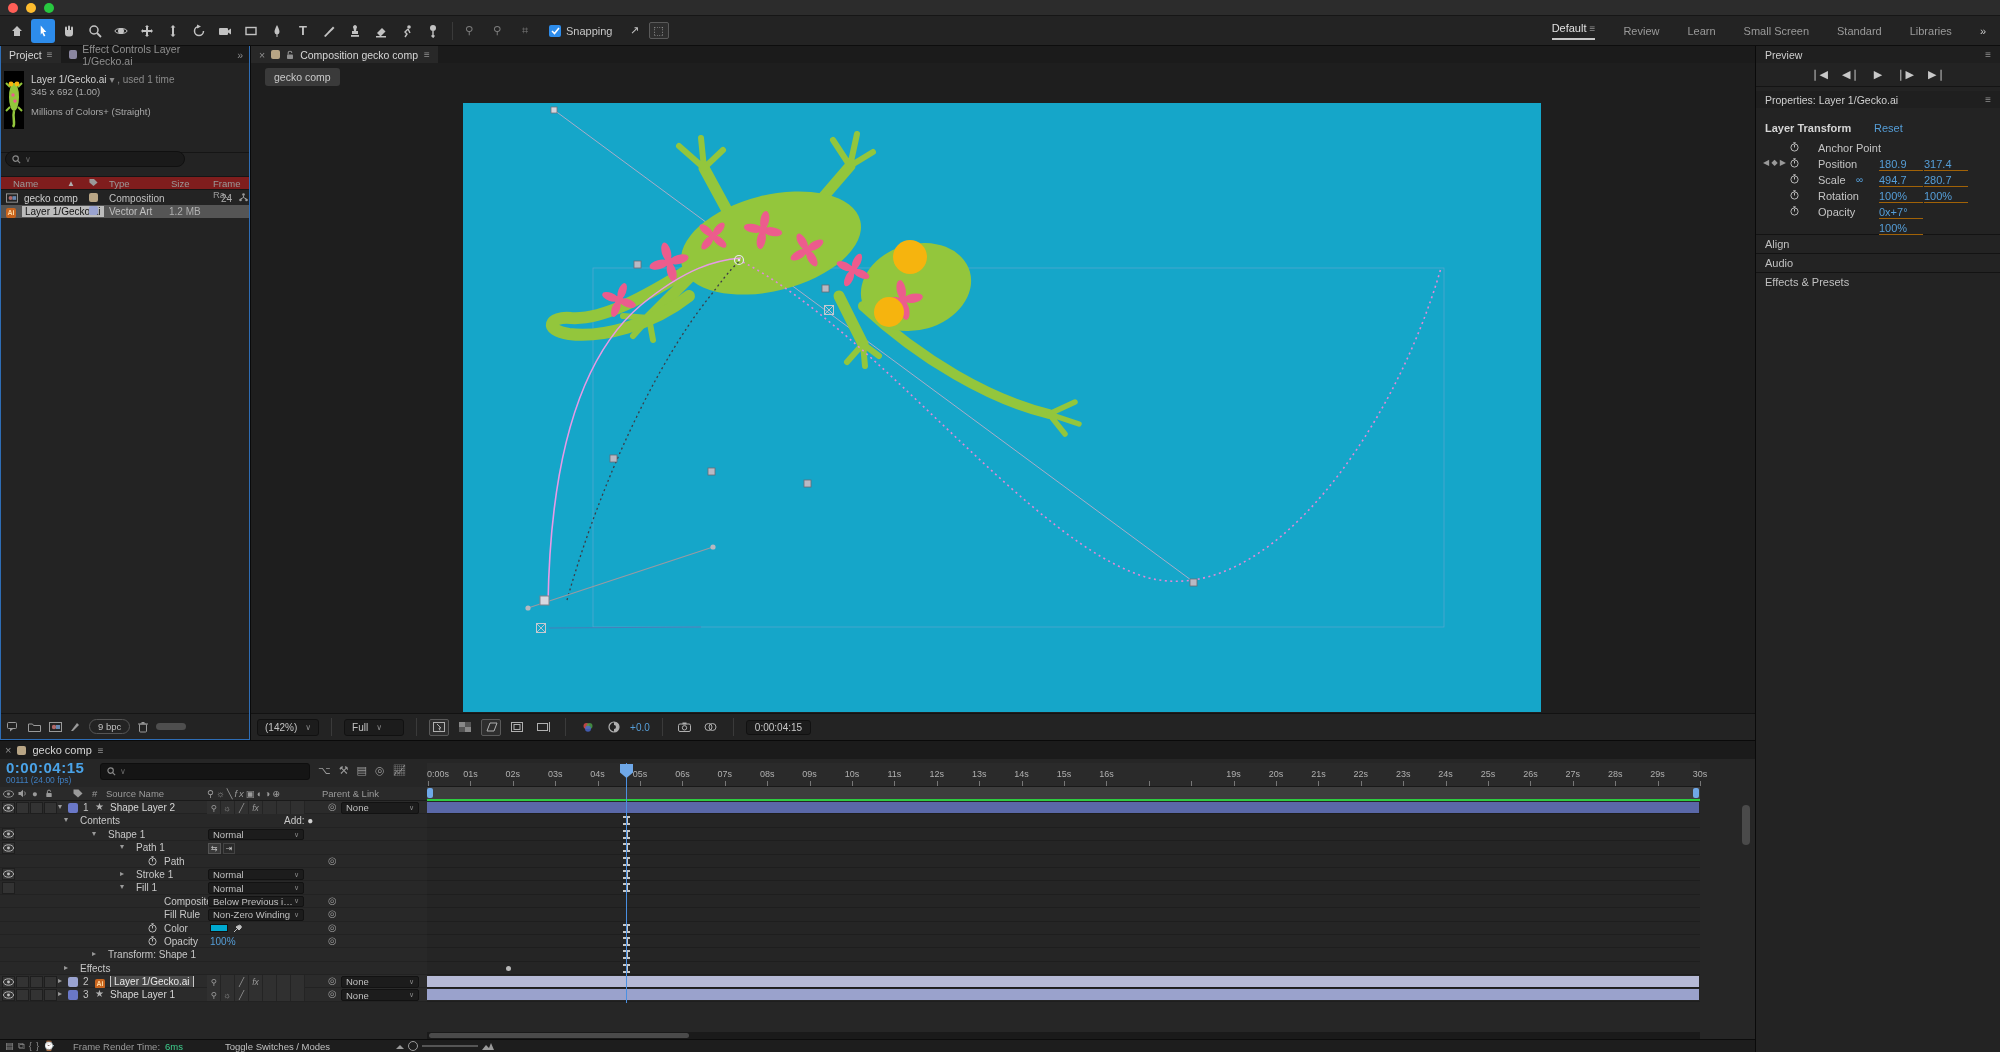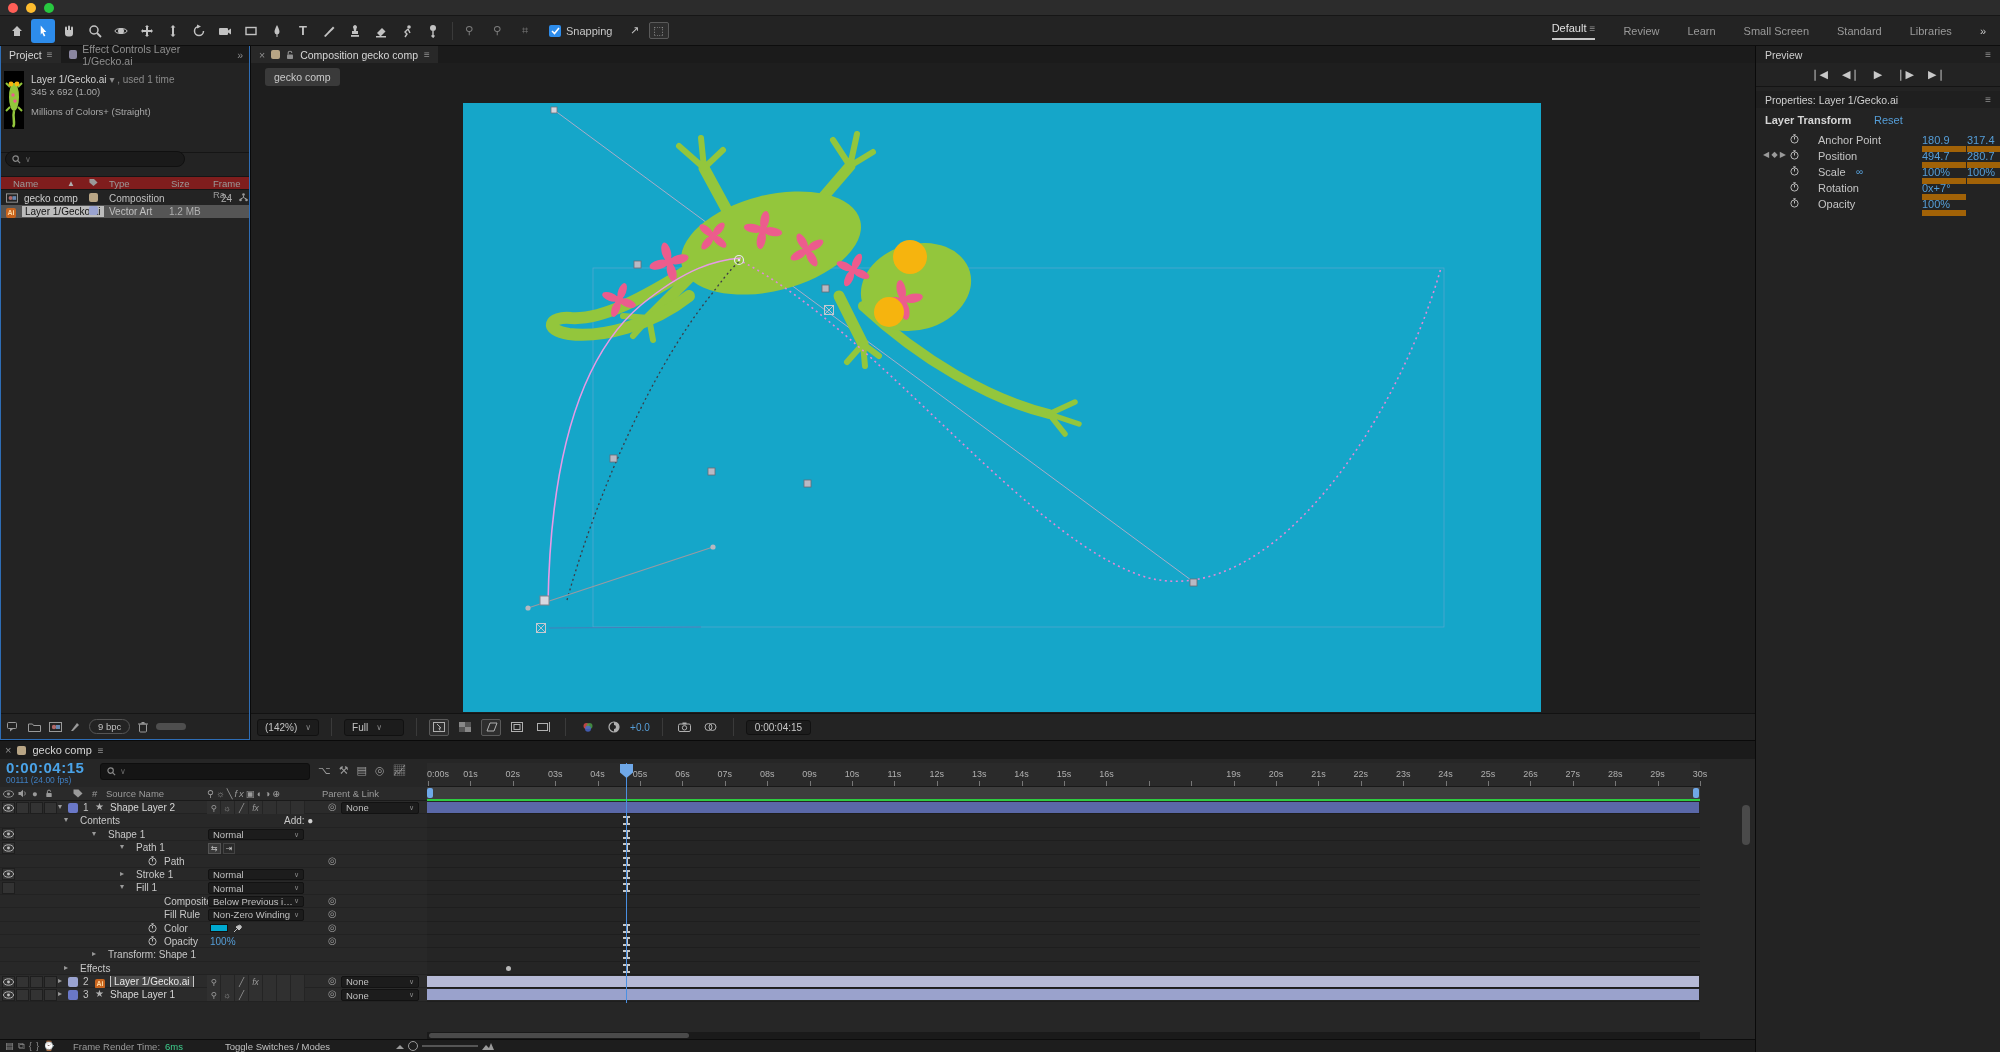--- a/index.html
+++ b/index.html
@@ -72,21 +72,21 @@
 
   
   #rightcol { position:absolute; left:1755px; top:46px; width:245px; height:1006px; background:#232323;
     border-left:1px solid #0a0a0a; }
   .rc-head { height:17px; background:#1f1f1f; display:flex; align-items:center; padding:0 9px;
     color:#d0d0d0; font-size:10.5px; justify-content:space-between; }
   #transport { height:24px; display:flex; align-items:center; justify-content:center; gap:14px;
     border-bottom:1px solid #141414; color:#c8c8c8; }
   .prop-row { position:relative; height:16px; }
   .prop-label { position:absolute; left:62px; top:2px; color:#c4c4c4; }
-  .pv { position:absolute; top:2px; width:44px; color:var(--accent); border-bottom:6px solid #a16207;margin-left:43px; }
+  .pv { position:absolute; top:18px; width:44px; color:var(--accent); border-bottom:1px solid #a16207; }
   .rc-sec { height:19px; border-top:1px solid #131313; display:flex; align-items:center; padding:0 9px;
     color:#c0c0c0; background:#232323; }
 
   
   #timeline { position:absolute; left:0; top:740px; width:1755px; height:312px; background:#262626;
     border-top:1px solid #0a0a0a; }
   #tl-tabs { height:18px; background:#1b1b1b; display:flex; align-items:center; padding-left:5px; gap:6px; }
   #tl-top { position:absolute; left:0; top:18px; width:427px; height:28px; }
   #tl-tc { position:absolute; left:6px; top:0; font-size:15px; font-weight:bold; color:#4aa3e8; letter-spacing:.5px; }
   #tl-frames { position:absolute; left:6px; top:16px; font-size:8.5px; color:#3f7fc2; }
@@ -558,21 +558,21 @@
     <span>❘◀</span>
     <span>◀❘</span>
     <span>▶</span>
     <span>❘▶</span>
     <span>▶❘</span>
   </div>
   <div class="rc-head" style="margin-top:4px">
     <span>Properties: Layer 1/Gecko.ai</span>
       <span class="hamb">≡</span>
   </div>
-  <div style="position:relative; height:18px; margin-top:6px">
+  <div style="position:relative; height:18px; margin-top:14px">
     <span class="abs" style="left:9px; color:#d6d6d6; font-weight:bold">Layer Transform</span>
     <span class="abs blue" style="left:118px">Reset</span>
   </div>
   <div id="prop-rows">
       <div class="prop-row">
         <span class="abs" style="left:34px;top:2px"><svg width="9" height="10" viewBox="0 0 9 10">
             <circle cx="4.5" cy="5.5" r="3.6" fill="none" stroke="#b8b8b8"></circle>
             <line x1="4.5" y1="5.5" x2="4.5" y2="3" stroke="#b8b8b8"></line>
             <line x1="3.2" y1="0.8" x2="5.8" y2="0.8" stroke="#b8b8b8"></line>
             <line x1="4.5" y1="0.8" x2="4.5" y2="1.9" stroke="#b8b8b8"></line>
@@ -618,20 +618,25 @@
       <div class="prop-row">
         <span class="abs" style="left:34px;top:2px"><svg width="9" height="10" viewBox="0 0 9 10">
             <circle cx="4.5" cy="5.5" r="3.6" fill="none" stroke="#b8b8b8"></circle>
             <line x1="4.5" y1="5.5" x2="4.5" y2="3" stroke="#b8b8b8"></line>
             <line x1="3.2" y1="0.8" x2="5.8" y2="0.8" stroke="#b8b8b8"></line>
             <line x1="4.5" y1="0.8" x2="4.5" y2="1.9" stroke="#b8b8b8"></line>
           </svg></span>
         <span class="prop-label">Opacity</span>
         <span class="pv" style="left:123px">100%</span>
       </div>
+    </div>
+  <div id="rc-sections" style="margin-top:14px">
+      <div class="rc-sec">Align</div>
+      <div class="rc-sec">Audio</div>
+      <div class="rc-sec">Effects &amp; Presets</div>
     </div>
 </div>
 
 <div id="timeline">
   <div id="tl-tabs">
     <span style="color:#8f8f8f">×</span>
     <span class="sq10" style="background:#b8a585"></span>
     <span style="color:#d6d6d6">gecko comp</span>
     <span class="hamb">≡</span>
   </div>

